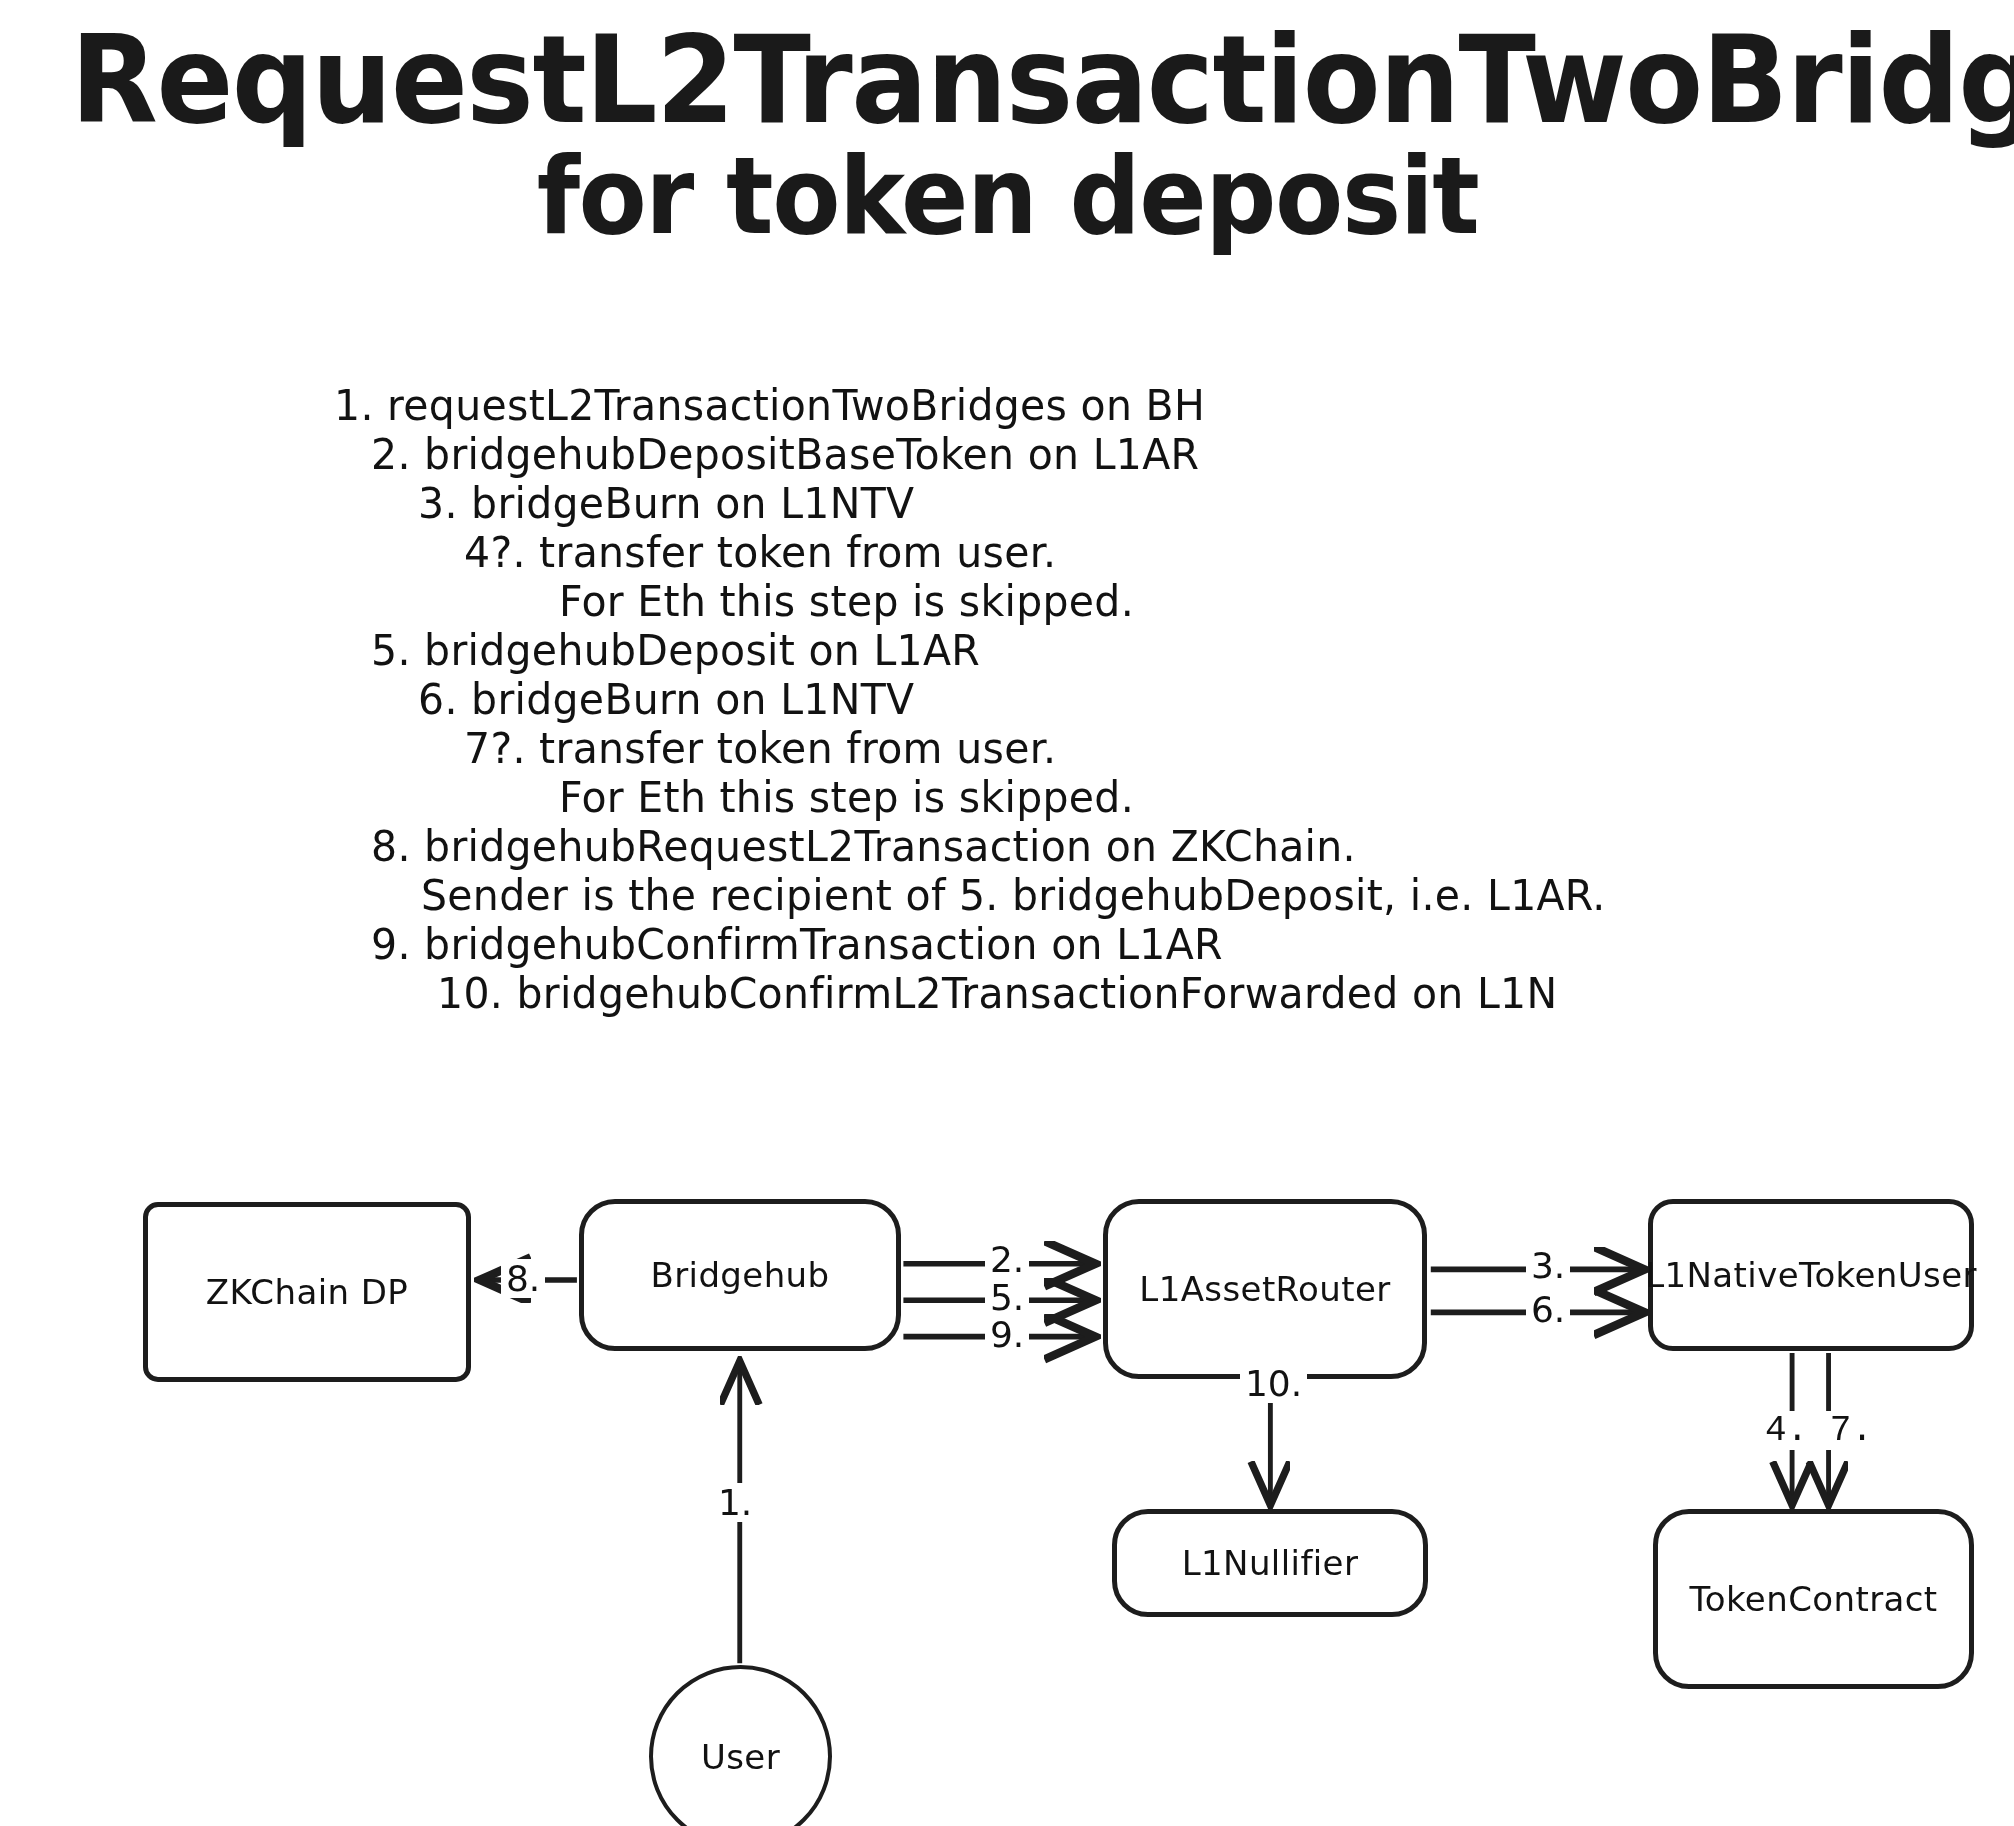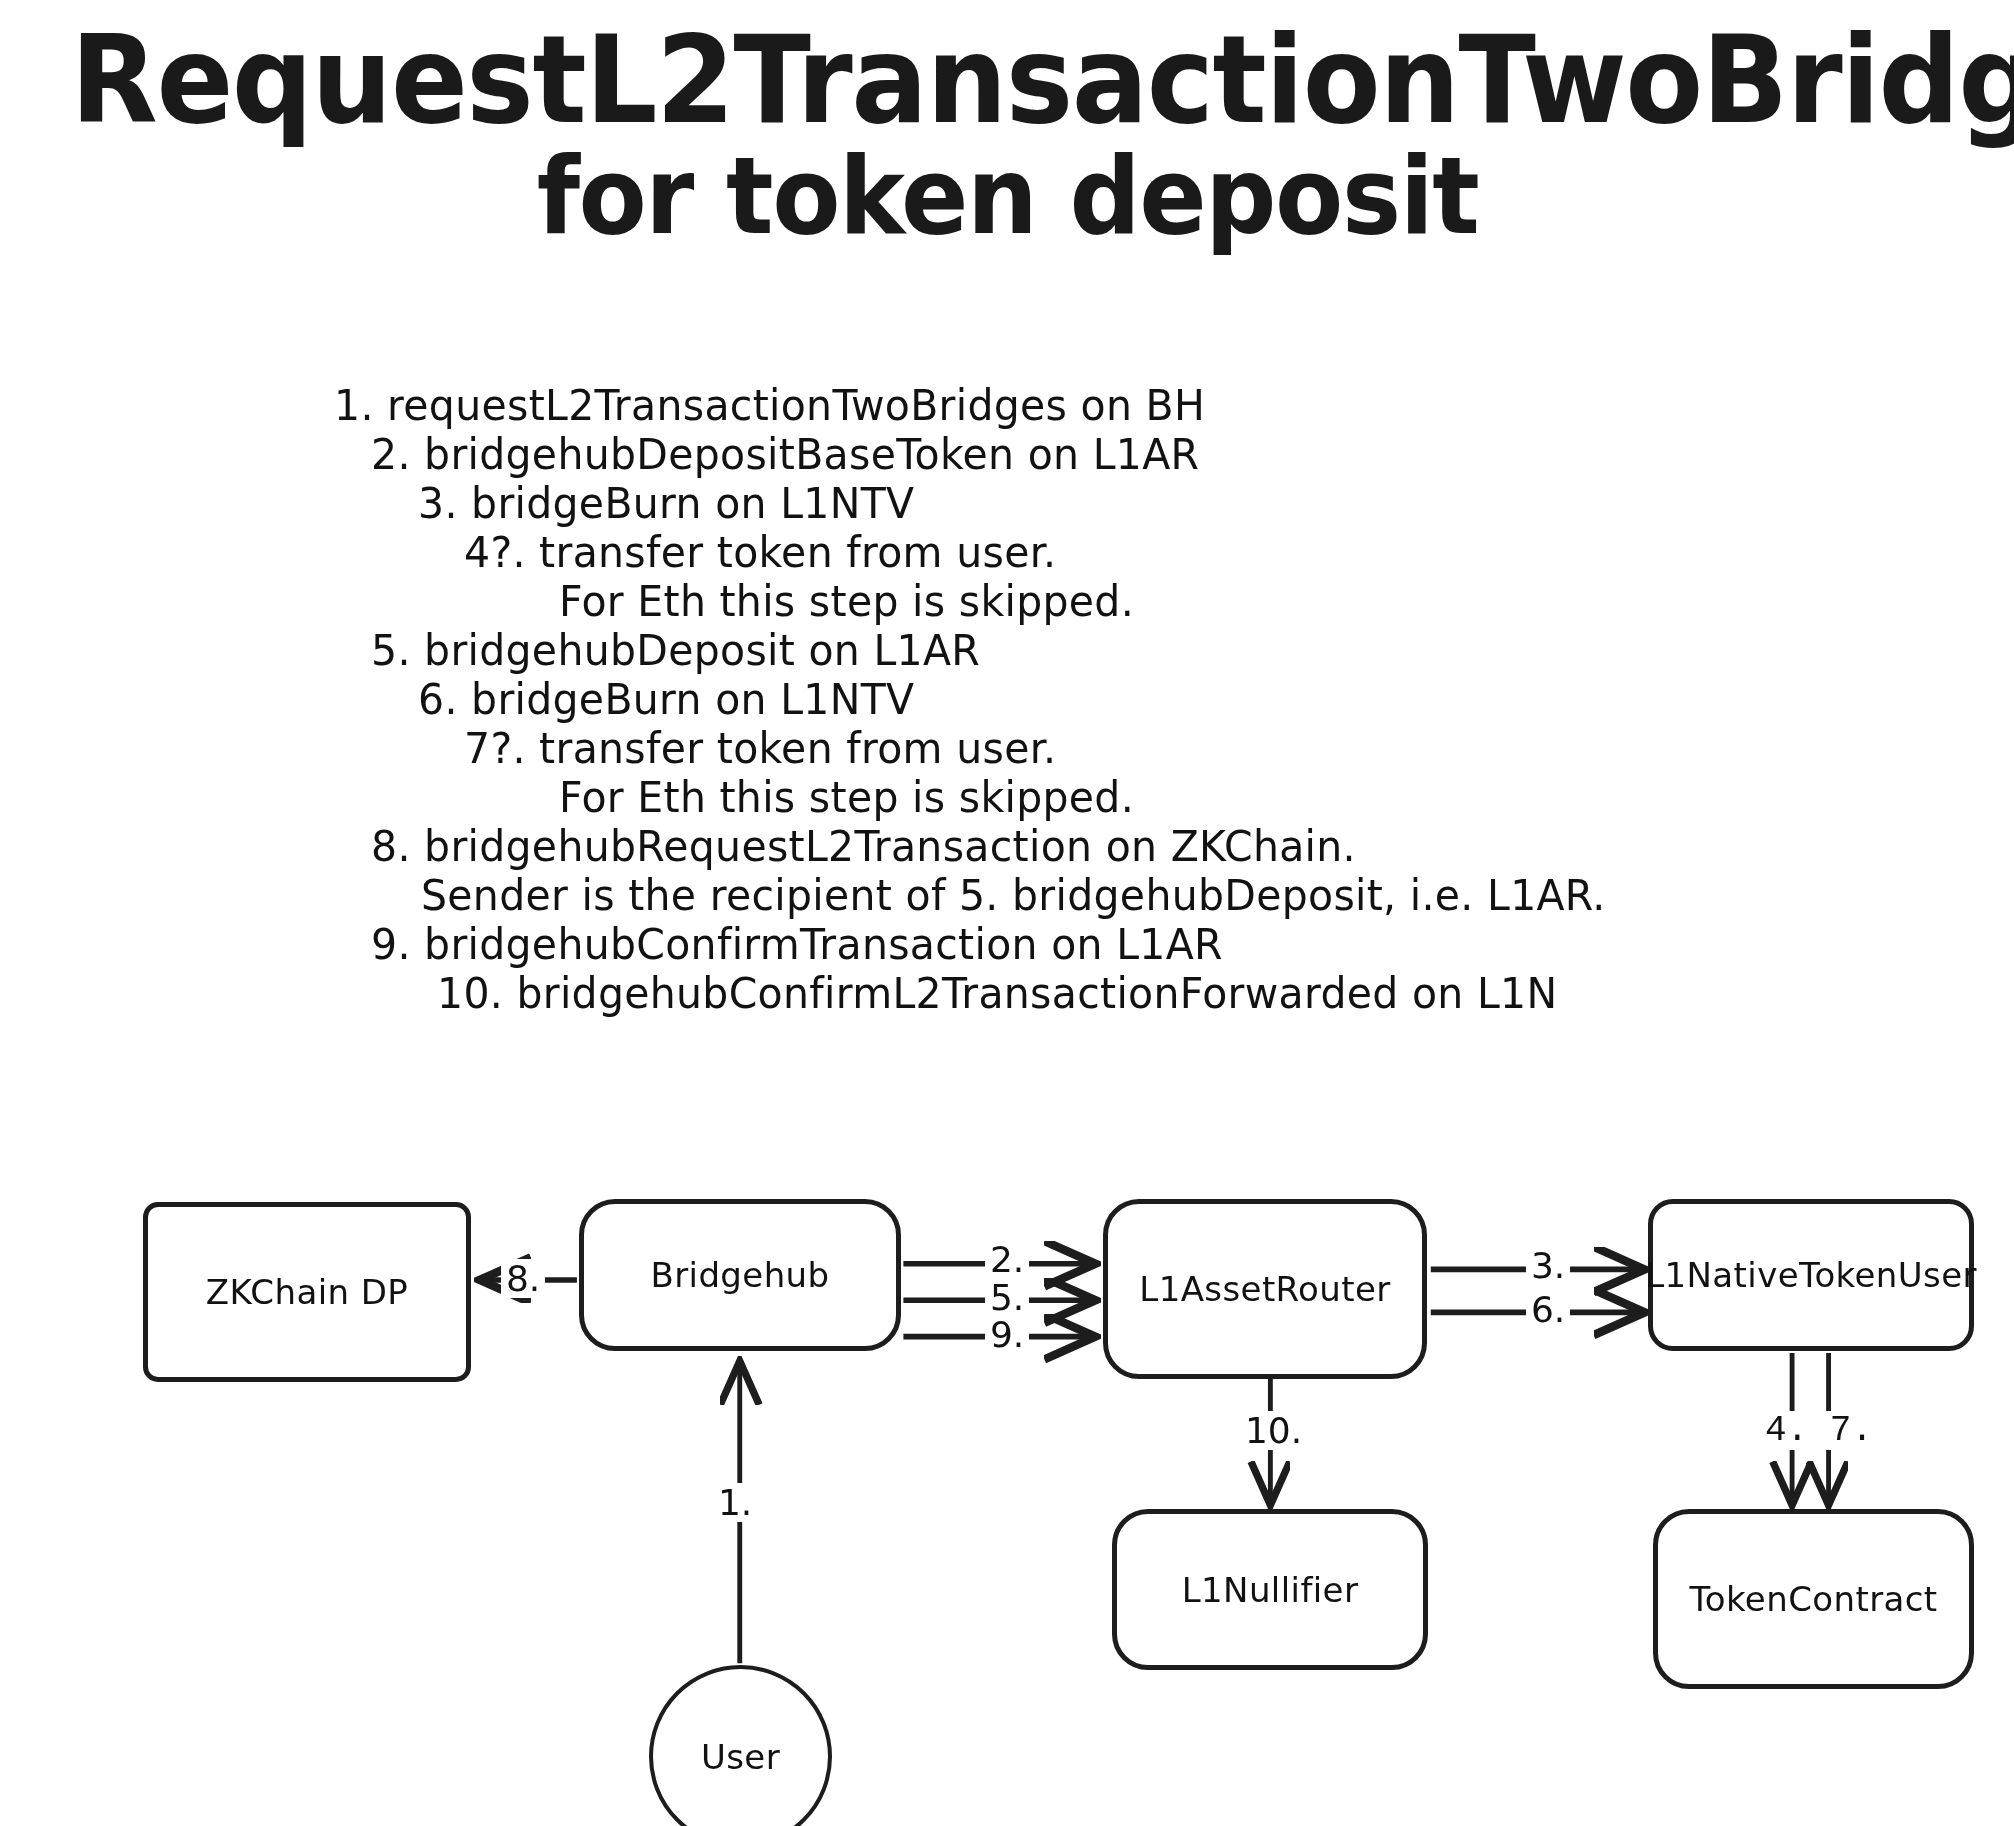--- a/index.html
+++ b/index.html
@@ -169,42 +169,42 @@
 
     <div class="node" style="left:1103px; top:1199px; width:324px; height:180px;">
       <span>L1AssetRouter</span>
     </div>
 
     <div class="node" style="left:1648px; top:1199px; width:326px; height:152px; flex-direction:row;border-radius:25px;">
       <span>L1NativeToken</span>
       <span>User</span>
     </div>
 
-    <div class="node" style="left:1112px; top:1509px; width:316px; height:161px;">
+    <div class="node" style="left:1112px; top:1509px; width:316px; height:108px;">
       <span>L1Nullifier</span>
     </div>
 
     <div class="node" style="left:1653px; top:1509px; width:321px; height:180px;">
       <span>TokenContract</span>
     </div>
 
     <div class="node circle" style="left:649px; top:1665px; width:183px; height:183px;">
       <span>User</span>
     </div>
 
     <div class="edge-label" style="left:501px; top:1259px;">8.</div>
 
     <div class="edge-label" style="left:985px; top:1240px;">2.</div>
     <div class="edge-label" style="left:985px; top:1278px;">5.</div>
     <div class="edge-label" style="left:985px; top:1315px;">9.</div>
 
     <div class="edge-label" style="left:1526px; top:1246px;">3.</div>
     <div class="edge-label" style="left:1526px; top:1290px;">6.</div>
 
-    <div class="edge-label" style="left:1240px; top:1411px;text-align:center;">10.</div>
+    <div class="edge-label" style="left:1240px; top:1364px;text-align:center;">10.</div>
 
     <div class="edge-label" style="left:1760px; top:1411px;font-family:Liberation Mono, monospace;">4. 7.</div>
 
     <div class="edge-label" style="left:713px; top:1483px;">1.</div>
 
   </div>
 </div>
 
 
 </body></html>

